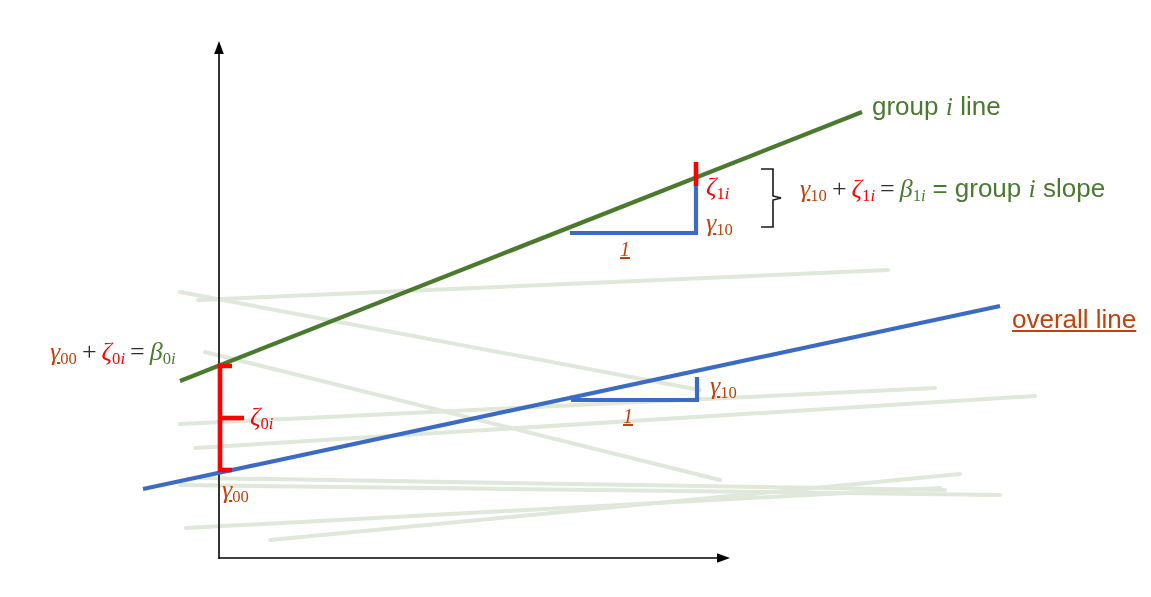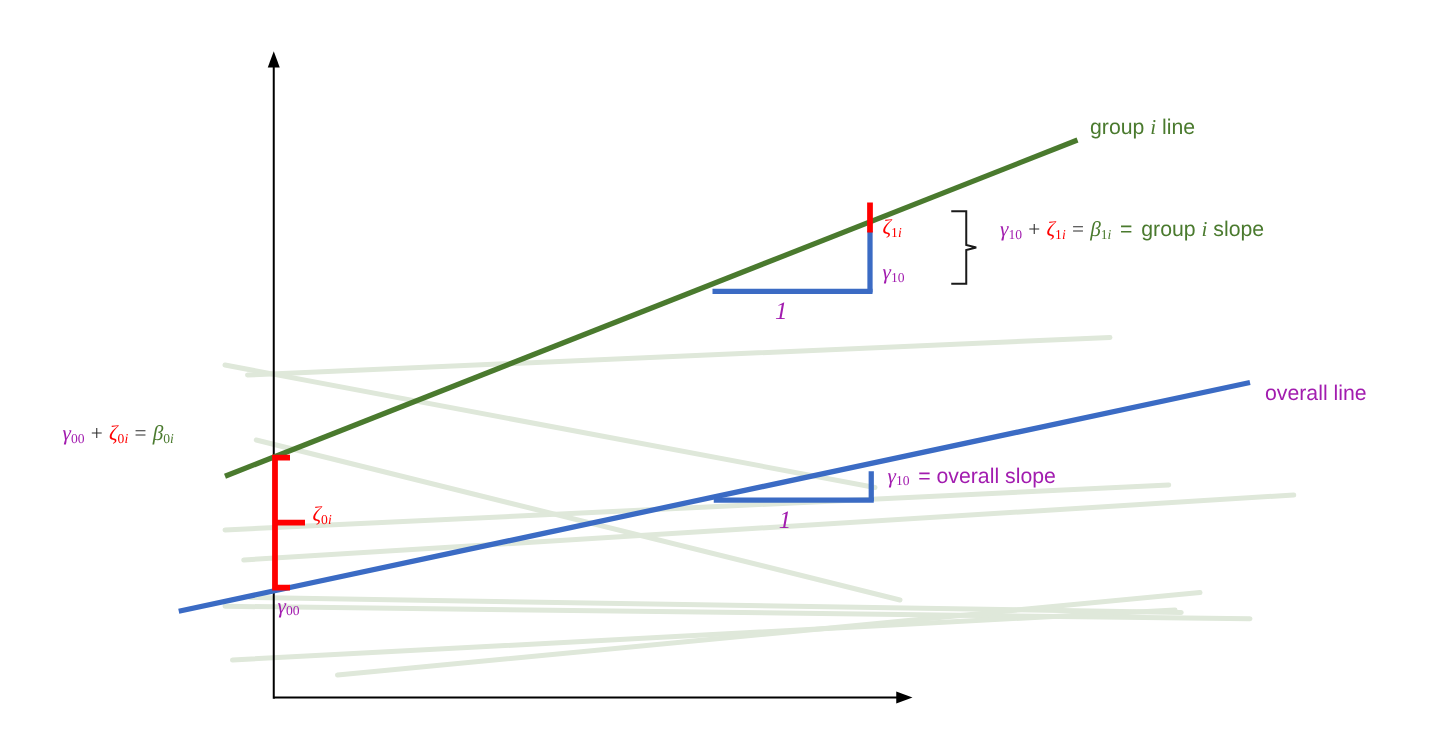--- a/index.html
+++ b/index.html
@@ -23,23 +23,23 @@
     top: 0;
     width: 1151px;
     height: 597px;
   }
   .lbl {
     position: absolute;
     white-space: nowrap;
     line-height: 1.15;
   }
   .green-txt { color: #4A7A2E; }
-  .blue-txt  { color: #a21caf; }
+  .blue-txt  { color: #c2410c; text-decoration: underline; }
   .red-txt   { color: #FF0000; text-align: center; }
-  .sz-lg { font-size: 17px; }
+  .sz-lg { font-size: 26px; }
   .sz-md { font-size: 20px; }
   .math {
     font-family: "Liberation Serif", serif;
     font-style: italic;
   }
   .math sub {
     font-style: normal;
     font-size: 0.64em;
     vertical-align: -0.22em;
     letter-spacing: 0;
@@ -153,21 +153,20 @@
     <span class="math green-txt"><span>β</span><sub><span>0</span><span class="isub">i</span></sub></span>
   </div>
 
   <div class="lbl red-txt sz-lg math" style="left:250px; top:402px;">
     <span>ζ</span><sub><span>0</span><span class="isub">i</span></sub>
   </div>
 
   <div class="lbl sz-lg row" style="left:710px; top:371px;">
     <span class="math blue-txt"><span>γ</span><sub>10</sub></span>
     <span class="gap"></span>
-    <span class="blue-txt"> = overall slope</span>
   </div>
 
   <div class="lbl blue-txt sz-md math" style="left:623px; top:405px;">1</div>
 
   <div class="lbl sz-lg row" style="left:222px; top:475px;">
     <span class="math blue-txt"><span>γ</span><sub>00</sub></span>
     <span class="gap"></span>
   </div>
 
 </div>

